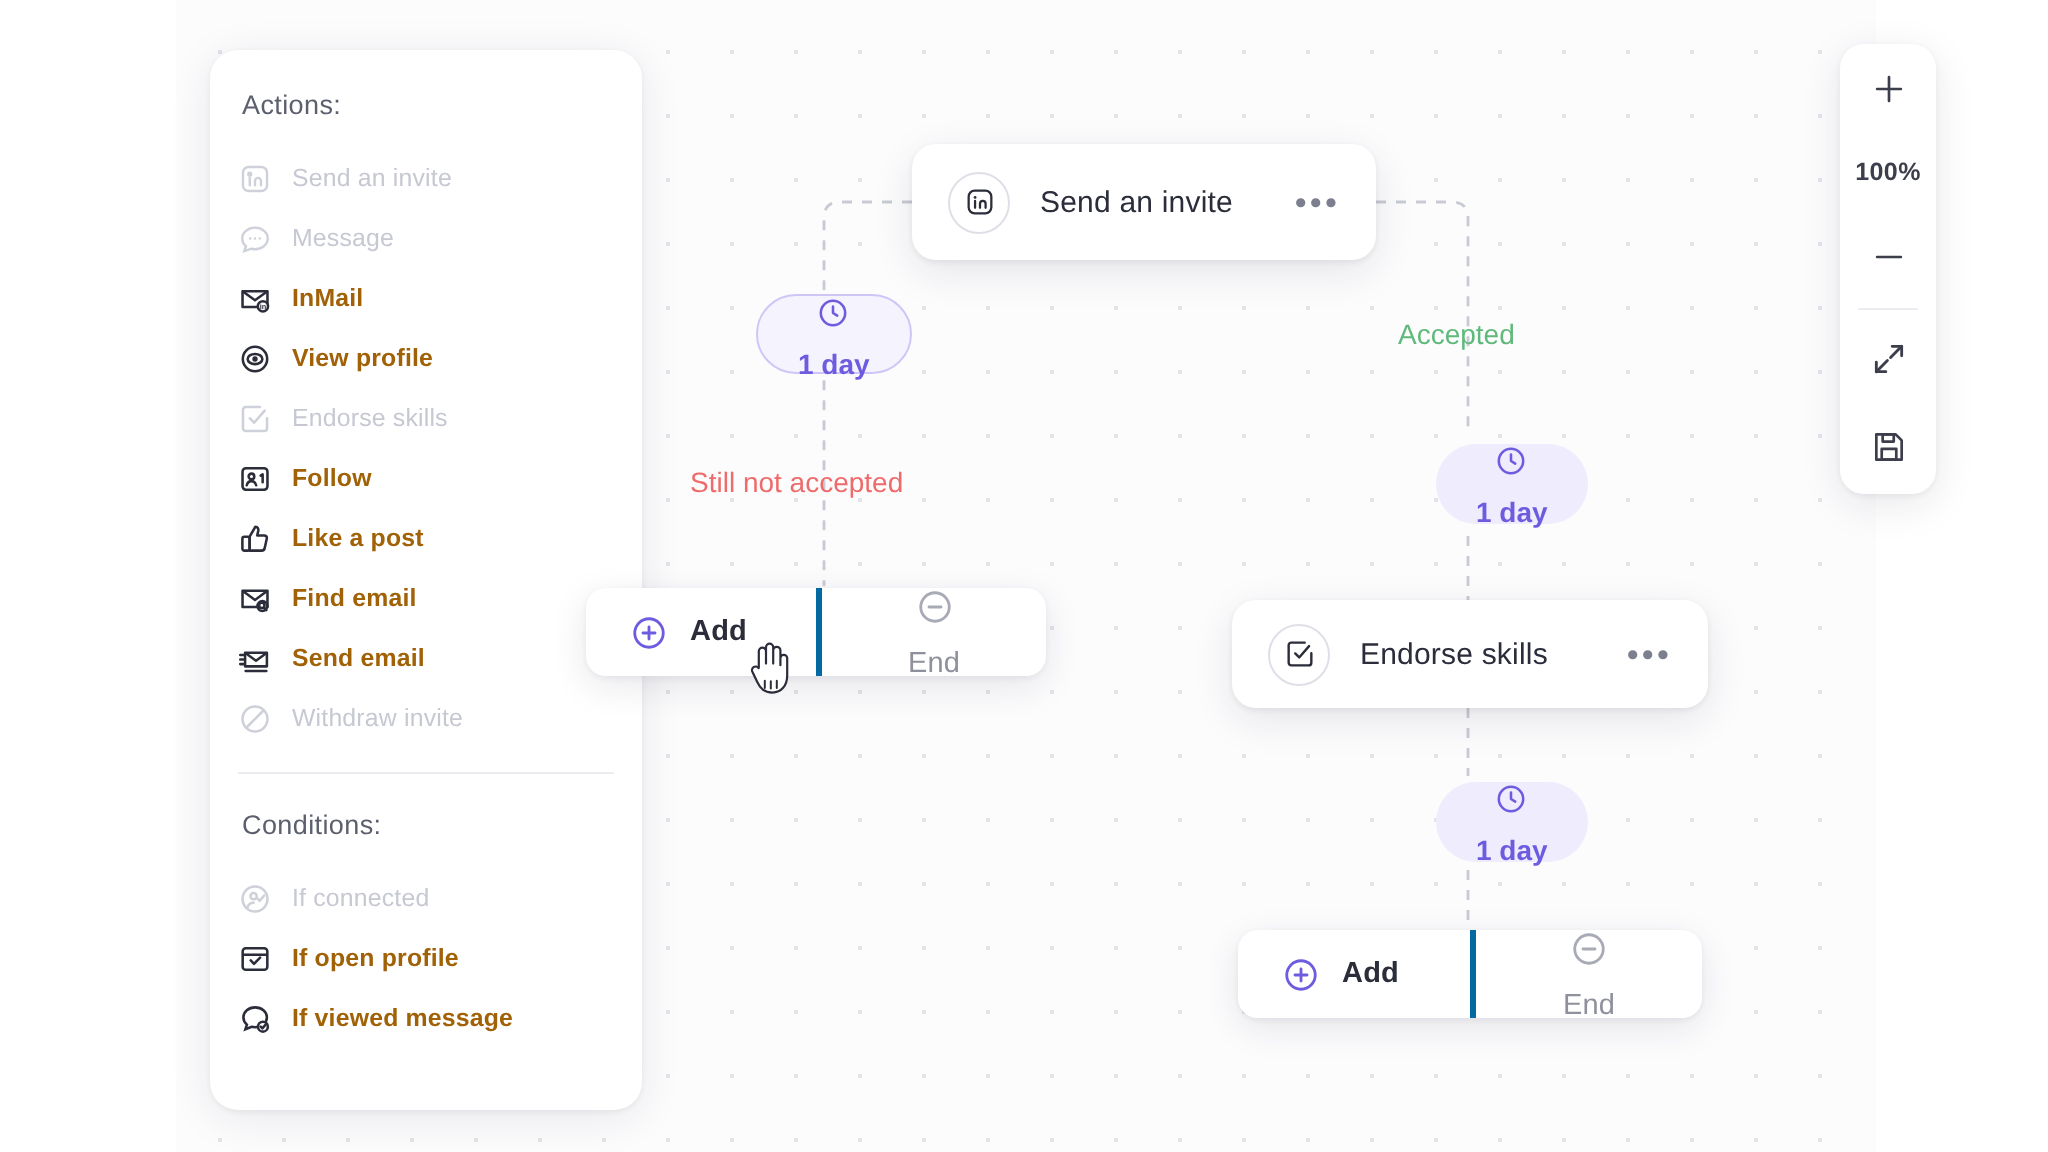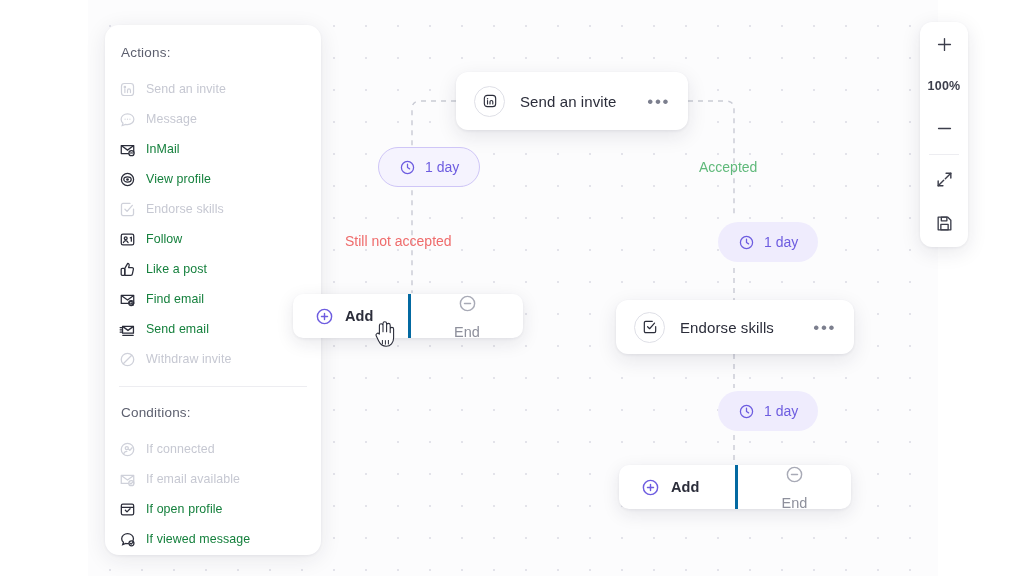--- a/index.html
+++ b/index.html
@@ -33,21 +33,21 @@
   .sb-title {
     font-size: 13.5px; color: #5c5f6e; letter-spacing: .2px;
     padding: 0 0 0 16px; margin-bottom: 14px;
   }
   .sb-title.second { margin-top: 18px; margin-bottom: 14px; }
   .sb-item {
     display: flex; align-items: center; gap: 10px;
     height: 30px; padding: 0 14px; margin-bottom: 0;
   }
   .sb-item .lbl {
-    font-size: 12.4px; font-weight: 400; color: #15803d; letter-spacing: .1px;
+    font-size: 12.4px; font-weight: 700; color: #a16207; letter-spacing: .1px;
     white-space: nowrap;
   }
   .sb-item.disabled .lbl { color: #c6c8d2; font-weight: 400; }
   .sb-ico { width: 17px; height: 17px; flex: 0 0 17px; color: #2b2d3a; display:block; }
   .sb-item.disabled .sb-ico { color: #cfd1da; }
   .sb-ico svg { display: block; width: 100%; height: 100%; }
   .sb-divider { height: 1px; background: #ededf1; margin: 12px 14px 0 14px; }
 
   
   .edges { position: absolute; left: 0; top: 0; width: 1024px; height: 576px; pointer-events: none; }
@@ -66,22 +66,23 @@
   .card .circ svg { width: 16px; height: 16px; display: block; }
   .card .ctitle {
     font-size: 15px; color: #2b2d3a; margin-left: 15px; white-space: nowrap; letter-spacing: .1px;
   }
   .card .dots { margin-left: auto; color: #7c7f8e; font-size: 17px; letter-spacing: 1.6px; line-height: 1; }
 
   
   .pill {
     position: absolute; height: 40px; border-radius: 20px;
     display: flex; align-items: center; gap: 9px; padding: 0 20px;
-    background: #efecfd; color: #6d5ce0; font-size: 14px; font-weight: 400;
+    background: #efecfd; color: #6d5ce0; font-size: 14px; font-weight: 700;
     white-space: nowrap;
+    flex-direction: column;
   }
   .pill.outlined { background: #f5f3fe; border: 1.3px solid #cfc6f7; }
   .pill svg { width: 17px; height: 17px; display: block; }
 
   
   .aebar {
     position: absolute; height: 44px; background: #fff; border-radius: 10px;
     box-shadow: 0 5px 18px rgba(30,32,60,.10), 0 1px 3px rgba(30,32,60,.06);
     display: flex; align-items: stretch; overflow: hidden;
   }
@@ -263,31 +264,20 @@
           <svg viewBox="0 0 24 24" fill="none" stroke="currentColor" stroke-width="1.8">
             <circle cx="12" cy="12" r="8.8"></circle>
             <circle cx="11" cy="10" r="2.2"></circle>
             <path d="M6.6 18.2c.7-2.3 2.3-3.5 4.4-3.5" stroke-linecap="round"></path>
             <path d="M13.6 11.6l1.7 1.7 3.2-3.8" stroke-linecap="round" stroke-linejoin="round"></path>
           </svg>
         </span>
       <span class="lbl">If connected</span>
     </div>
 
-    <div class="sb-item disabled">
-      <span class="sb-ico">
-          <svg viewBox="0 0 24 24" fill="none" stroke="currentColor" stroke-width="1.8">
-            <path d="M3.2 6.2h17.6v11.4H3.2z" stroke-linejoin="round"></path>
-            <path d="M3.2 6.2l8.8 6.5 8.8-6.5"></path>
-            <circle cx="17.4" cy="17.2" r="3.6" fill="#fff"></circle>
-            <path d="M15.7 17.2l1.2 1.2 2.3-2.6" stroke-linecap="round" stroke-linejoin="round"></path>
-          </svg>
-        </span>
-      <span class="lbl">If email available</span>
-    </div>
 
     <div class="sb-item">
       <span class="sb-ico">
           <svg viewBox="0 0 24 24" fill="none" stroke="currentColor" stroke-width="1.8">
             <rect x="3.3" y="4.4" width="17.4" height="15.2" rx="2.2"></rect>
             <path d="M3.3 9h17.4"></path>
             <path d="M9 13l2.3 2.4L15.6 11" stroke-linecap="round" stroke-linejoin="round"></path>
           </svg>
         </span>
       <span class="lbl">If open profile</span>

